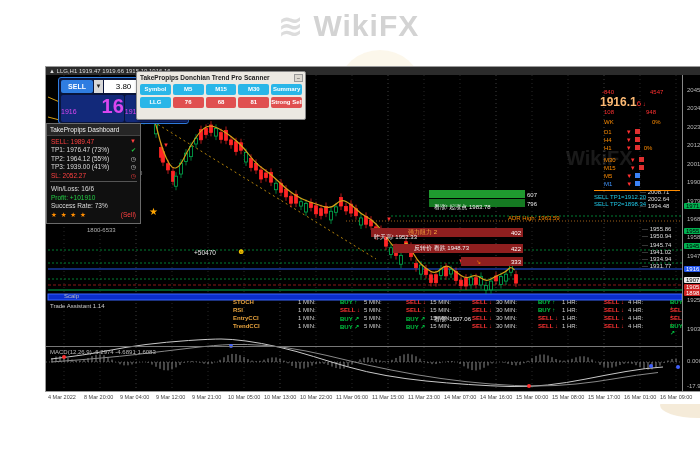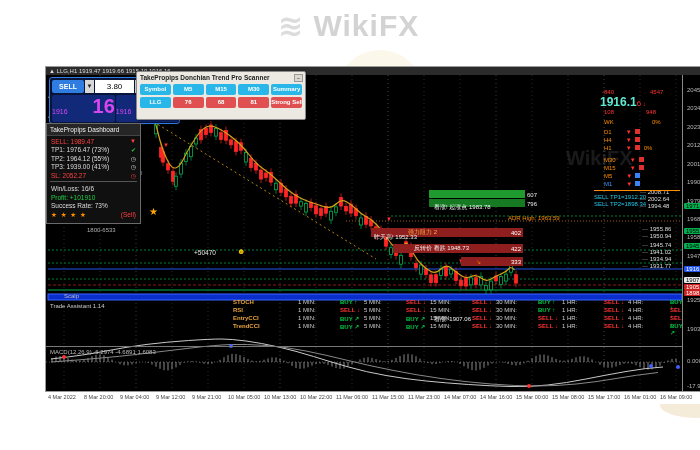--- a/index.html
+++ b/index.html
@@ -25,21 +25,21 @@
   
   #price-axis { left:636px; top:8px; width:53px; height:316px; background:#000; border-left:1px solid #888; }
   .axlabel { position:absolute; left:4px; color:#b8b8b8; font-size:6px; white-space:nowrap; }
   .chip { position:absolute; left:1px; font-size:6px; padding:0 2px; border-radius:1px; white-space:nowrap; }
 
   
   #time-axis { left:0; top:325px; width:689px; height:12px; background:#fff; }
   .tlabel { position:absolute; top:2px; color:#444; font-size:5.5px; white-space:nowrap; }
 
   
-  #oneclick { left:3px; top:10px; width:131px; height:47px; background:#09143a; border:1px solid #2f7de1; border-radius:3px; padding:2px; }
+  #oneclick { left:12px; top:10px; width:131px; height:47px; background:#09143a; border:1px solid #2f7de1; border-radius:3px; padding:2px; }
   .oc-row1 { display:flex; gap:1px; height:13px; }
   .oc-btn { background:#2f7de1; color:#fff; font-size:7px; font-weight:bold; flex:0 0 32px; text-align:center; line-height:13px; border-radius:2px; }
   .oc-step { background:#d8d8d8; color:#222; width:9px; font-size:6px; text-align:center; line-height:13px; }
   .oc-lot { background:#fff; color:#000; flex:1; font-size:8px; text-align:center; line-height:13px; }
   .oc-row2 { display:flex; gap:1px; margin-top:2px; height:27px; }
   .oc-price { flex:1; background:#12297a; color:#d946ef; display:flex; align-items:flex-end; justify-content:center; border-radius:2px; padding-bottom:5px;gap:24px;}
   .oc-small { font-size:7px; margin-right:1px; margin-bottom:2px; }
   .oc-big { font-size:20px; font-weight:bold; line-height:22px; }
 
   
@@ -57,21 +57,21 @@
   .dash-red { color:#ff4040; } .dash-grn { color:#22cc44; } .dash-ic { font-size:6px; }
   #dash-sep { border-top:1px solid #555; margin:2px 3px; }
   #dash-stars { color:#ff8c00; letter-spacing:1px; }
   #dash-signal { color:#ff4040; }
 
   
   #sidepanel { left:548px; top:14px; width:88px; height:125px; font-size:6px; }
   .sp-row { position:absolute; white-space:nowrap; }
   .sp-red { color:#ff3030; } .sp-org { color:#ff8c00; } .sp-blue { color:#4095ff; } .sp-cyan { color:#20c8e8; }
   .sp-sq { display:inline-block; width:5px; height:5px; margin-left:3px; }
-  #sp-bigprice { font-size:12px; font-weight:bold; color:#5eead4; }
+  #sp-bigprice { font-size:12px; font-weight:bold; color:#fdba74; }
   #sp-div { position:absolute; left:0; width:86px; border-top:1px solid #ff8c00; }
 
   
   .ann { position:absolute; white-space:nowrap; font-size:6px; }
   .zone { position:absolute; display:flex; align-items:center; }
   .zone-label { color:#fff; font-size:6px; }
   .callout { position:absolute; color:#ddd; font-size:6px; white-space:nowrap; }
   .callout:before { content:"— "; color:#888; }
 
   

